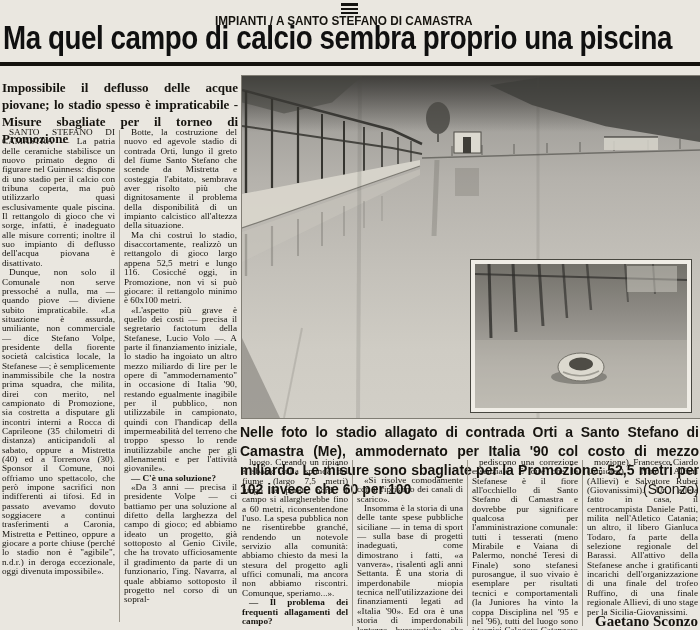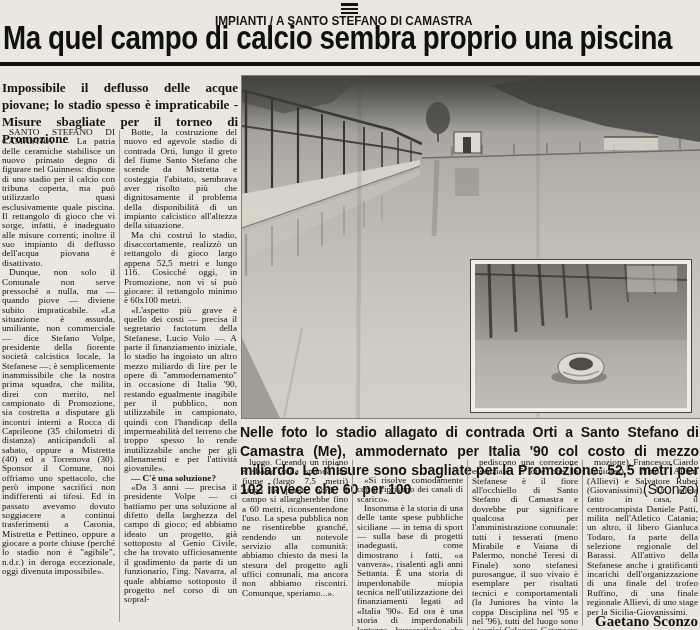--- a/index.html
+++ b/index.html
@@ -171,20 +171,21 @@
   <div class="col c2">
     <p>Botte, la costruzione del nuovo ed agevole stadio di contrada Orti, lungo il greto del fiume Santo Stefano che scende da Mistretta e costeggia l'abitato, sembrava aver risolto più che dignitosamente il problema della disponibilità di un impianto calcistico all'altezza della situazione.</p>
     <p>Ma chi costruì lo stadio, disaccortamente, realizzò un rettangolo di gioco largo appena 52,5 metri e lungo 116. Cosicché oggi, in Promozione, non vi si può giocare: il rettangolo minimo è 60x100 metri.</p>
     <p>«L'aspetto più grave è quello dei costi — precisa il segretario factotum della Stefanese, Lucio Volo —. A parte il finanziamento iniziale, lo stadio ha ingoiato un altro mezzo miliardo di lire per le opere di "ammodernamento" in occasione di Italia '90, restando egualmente inagibile per il pubblico, non utilizzabile in campionato, quindi con l'handicap della impermeabilità del terreno che troppo spesso lo rende inutilizzabile anche per gli allenamenti e per l'attività giovanile».</p>
     <p class="q">— C'è una soluzione?</p>
     <p>«Da 3 anni — precisa il presidente Volpe — ci battiamo per una soluzione al difetto della larghezza del campo di gioco; ed abbiamo ideato un progetto, già sottoposto al Genio Civile, che ha trovato ufficiosamente il gradimento da parte di un funzionario, l'ing. Navarra, al quale abbiamo sottoposto il progetto nel corso di un sopral-</p>
   </div>
 
   <div class="col c3">
     <p>luogo. Creando un ripiano a sbalzo sulla sponda del fiume (largo 7,5 metri) lungo la parete nord, il campo si allargherebbe fino a 60 metri, riconsentendone l'uso. La spesa pubblica non ne risentirebbe granché, rendendo un notevole servizio alla comunità: abbiamo chiesto da mesi la stesura del progetto agli uffici comunali, ma ancora non abbiamo riscontri. Comunque, speriamo...».</p>
+    <p class="q">— Il problema dei frequenti allagamenti del campo?</p>
   </div>
 
   <div class="col c4">
     <p>«Si risolve comodamente con il ripristino dei canali di scarico».</p>
     <p>Insomma è la storia di una delle tante spese pubbliche siciliane — in tema di sport — sulla base di progetti inadeguati, come dimostrano i fatti, «a vanvera», risalenti agli anni Settanta. È una storia di imperdonabile miopia tecnica nell'utilizzazione dei finanziamenti legati ad «Italia '90». Ed ora è una storia di imperdonabili lentezze burocratiche che im-</p>
   </div>
 
   <div class="col c5">
     <p>pediscono una correzione essenziale. E dire che la Stefanese è il fiore all'occhiello di Santo Stefano di Camastra e dovrebbe pur significare qualcosa per l'amministrazione comunale: tutti i tesserati (meno Mirabile e Vaiana di Palermo, nonché Teresi di Finale) sono stefanesi purosangue, il suo vivaio è esemplare per risultati tecnici e comportamentali (la Juniores ha vinto la coppa Disciplina nel '95 e nel '96), tutti del luogo sono i tecnici Calogero Catanzaro (Pro-</p>
   </div>

